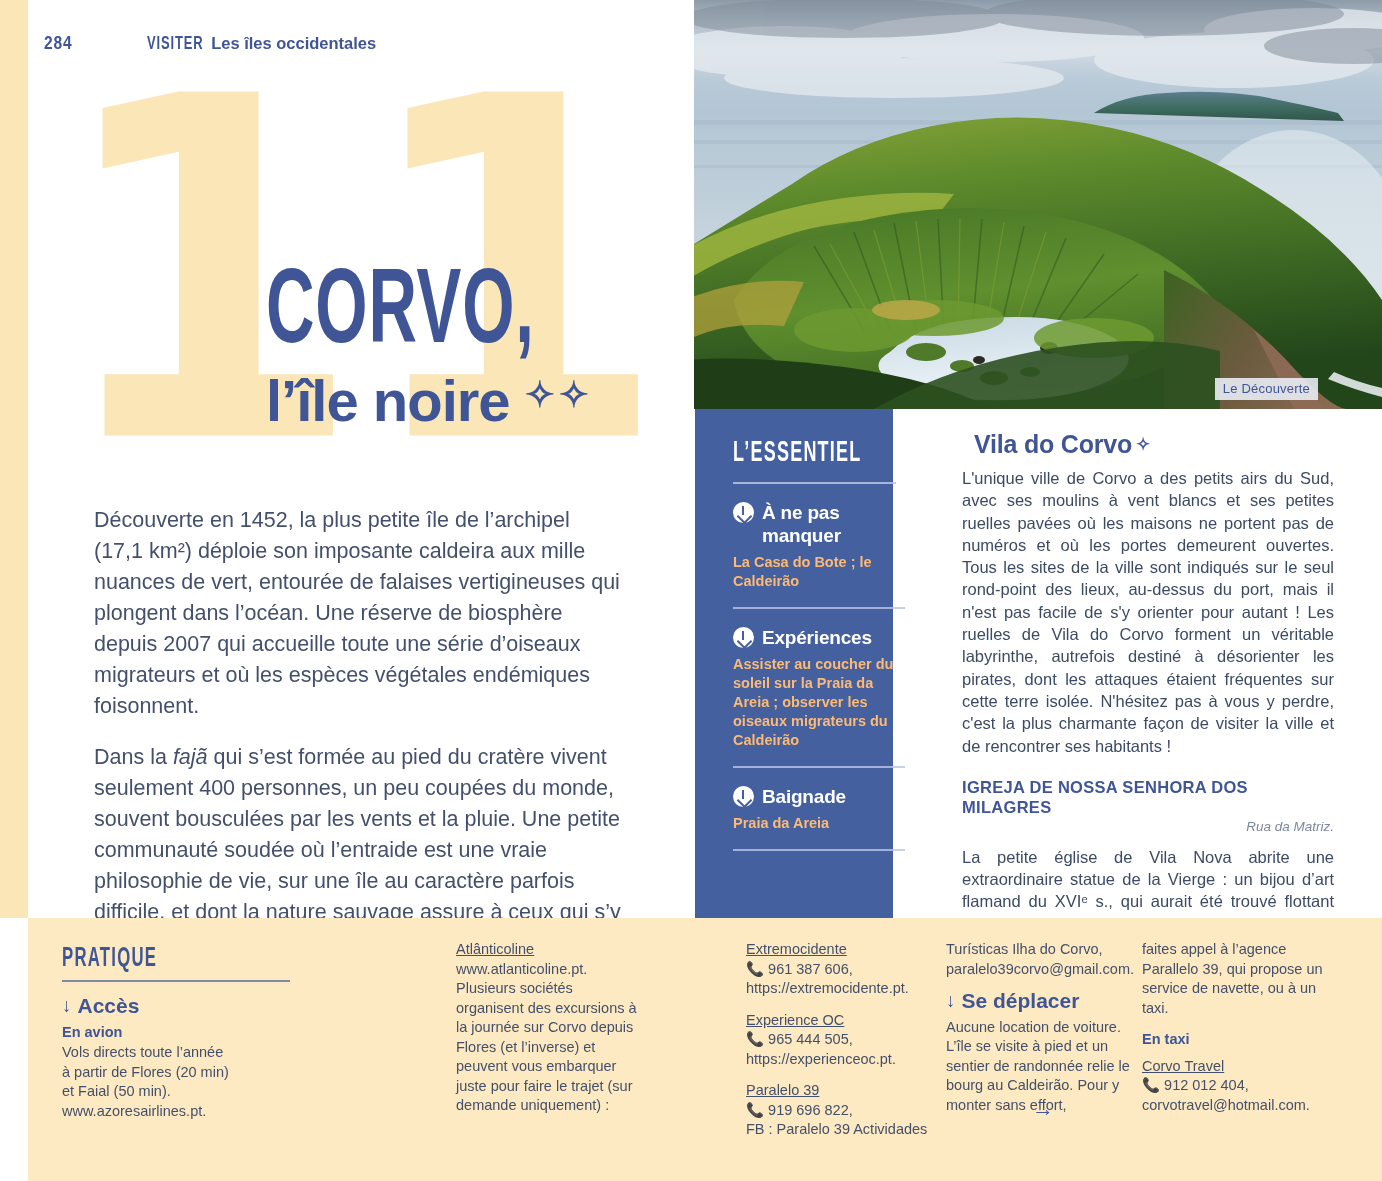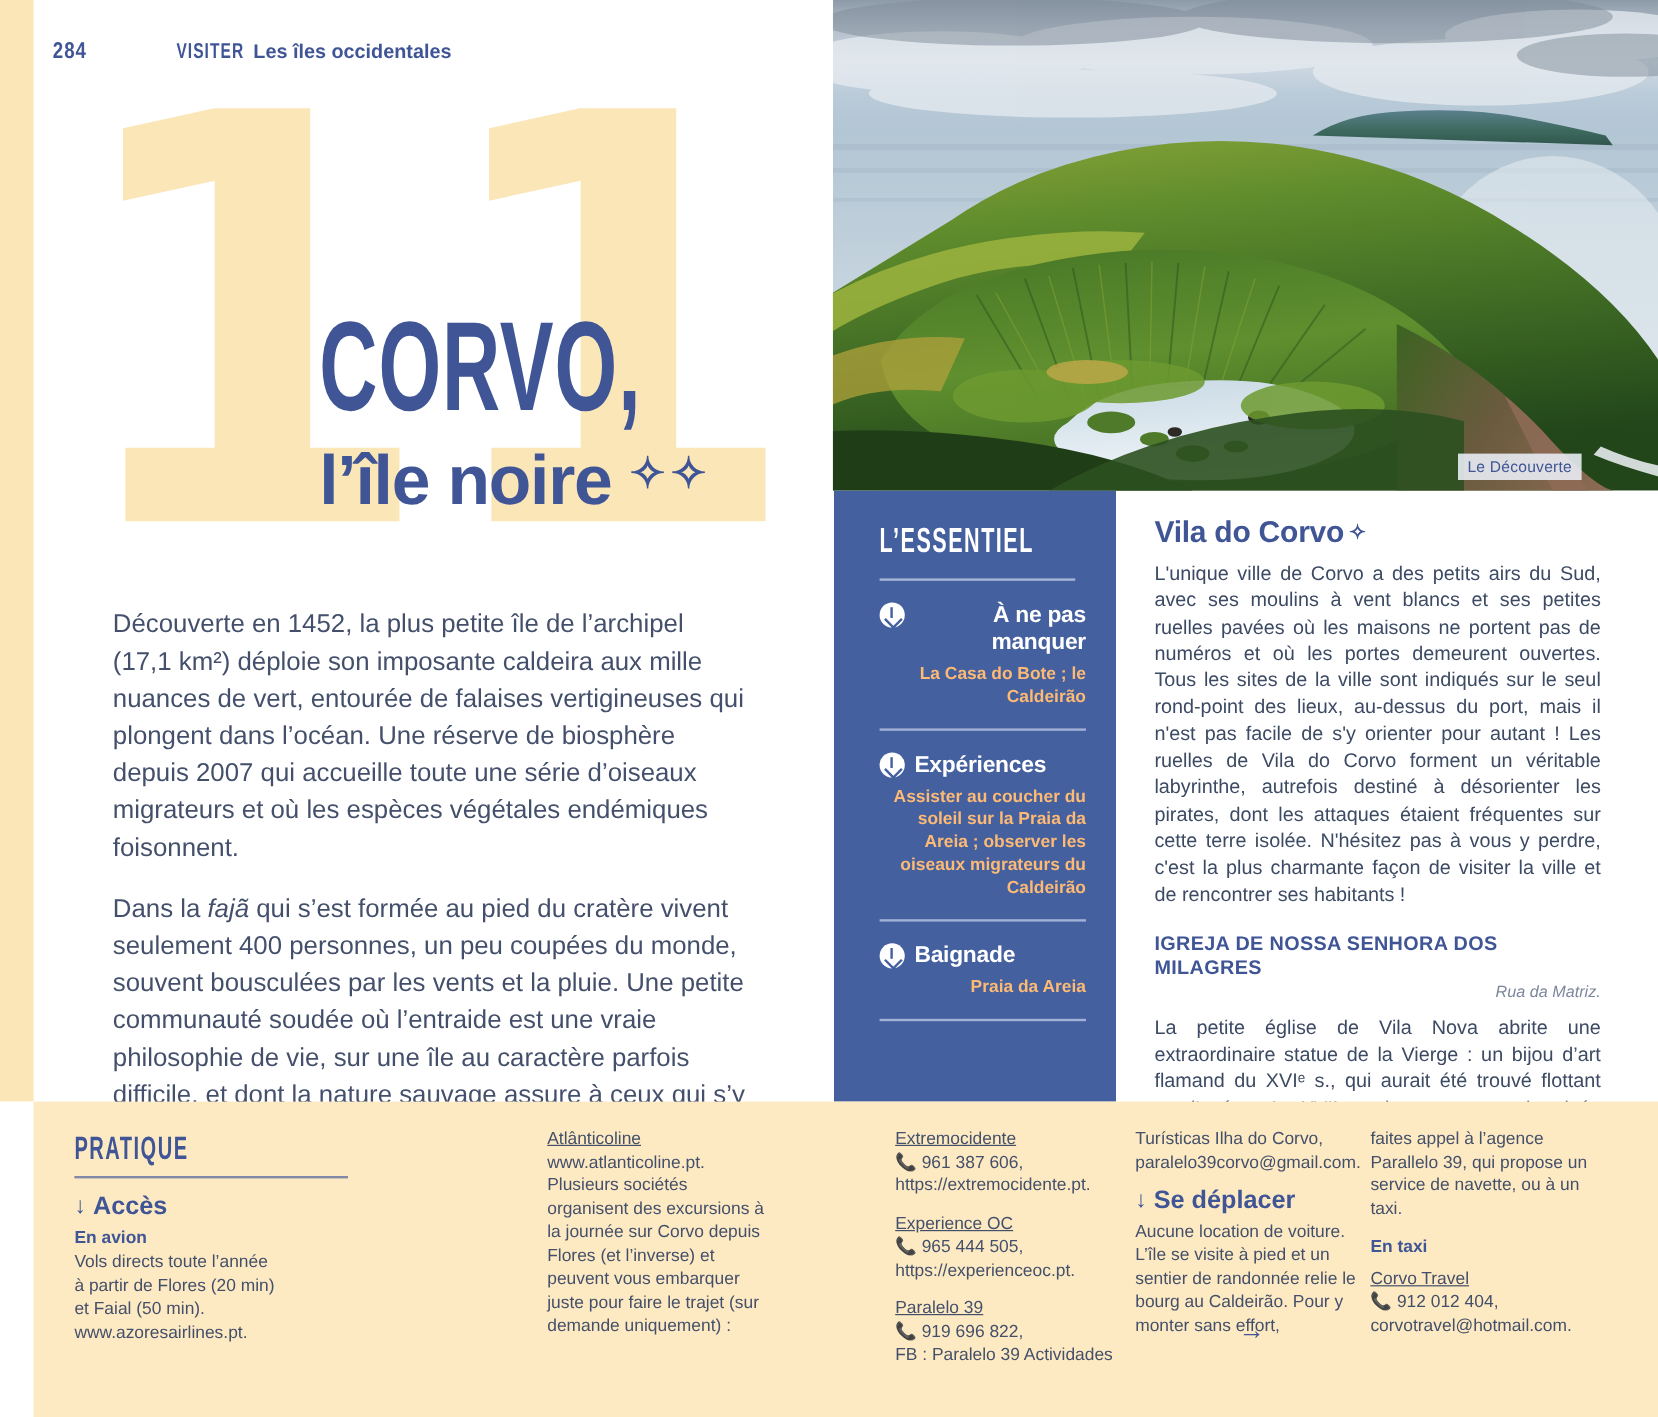--- a/index.html
+++ b/index.html
@@ -67,23 +67,23 @@
   .photo svg{display:block;width:100%;height:100%;}
   .photo-caption{
     position:absolute;right:64px;bottom:9px;
     background:rgba(236,240,248,.88);
     color:#3f5596;font-size:13px;padding:3px 8px 4px;
     letter-spacing:.2px;
   }
 
   
   .essentiel{
-    position:absolute;left:695px;top:409px;width:235px;height:509px;
+    position:absolute;left:695px;top:409px;width:198px;height:509px;
     background:#45609f;color:#ffffff;
-    padding:0;box-sizing:border-box;text-align:right;
+    padding:0;box-sizing:border-box;
   }
   .ess-title{
     margin:26px 0 0 38px;
     font-size:29px;font-weight:bold;letter-spacing:2px;color:#fff;
     font-family:"Liberation Sans",sans-serif;
     transform:scaleX(.62);transform-origin:left top;
     white-space:nowrap;
   }
   .ess-rule{height:2px;background:#b9c6e2;margin:14px 0 0 38px;width:163px;opacity:.85;}
   .ess-block{margin:17px 0 0 38px;width:172px;}
@@ -93,21 +93,21 @@
            position:relative;margin-top:1px;}
   .dl-icon:before{content:"";position:absolute;left:9px;top:4px;width:2.4px;height:9px;background:#45609f;}
   .dl-icon:after{content:"";position:absolute;left:5.5px;top:9px;width:9px;height:9px;
            border-right:2.4px solid #45609f;border-bottom:2.4px solid #45609f;
            transform:rotate(45deg);}
   .ess-body{margin-top:6px;font-size:14.5px;line-height:19px;color:#fdba74;font-weight:bold;}
   .ess-rule2{height:2px;background:#b9c6e2;margin:16px 0 0 38px;width:172px;opacity:.8;}
 
   
   .article{position:absolute;left:962px;top:430px;width:372px;}
-  .art-h1{font-size:25px;font-weight:bold;color:#3f5596;margin:0 0 8px 0;letter-spacing:-.2px;}
+  .art-h1{font-size:25px;font-weight:bold;color:#3f5596;margin:0 0 8px 12px;letter-spacing:-.2px;}
   .art-h1 .star{font-size:17px;position:relative;top:-3px;margin-left:4px;}
   .art-p{margin:0;font-size:16.5px;line-height:22.3px;color:#3c4a63;text-align:justify;}
   .art-h2{margin:20px 0 2px 0;font-size:16.5px;font-weight:bold;color:#3f5596;
           letter-spacing:.3px;line-height:20px;}
   .art-addr{margin:0 0 12px 0;font-size:13.5px;color:#7d879c;font-style:italic;text-align:right;}
 
   
   .pratique{position:absolute;left:0;top:918px;width:1097px;height:263px;}
   .prat-title{
     position:absolute;left:62px;top:24px;

